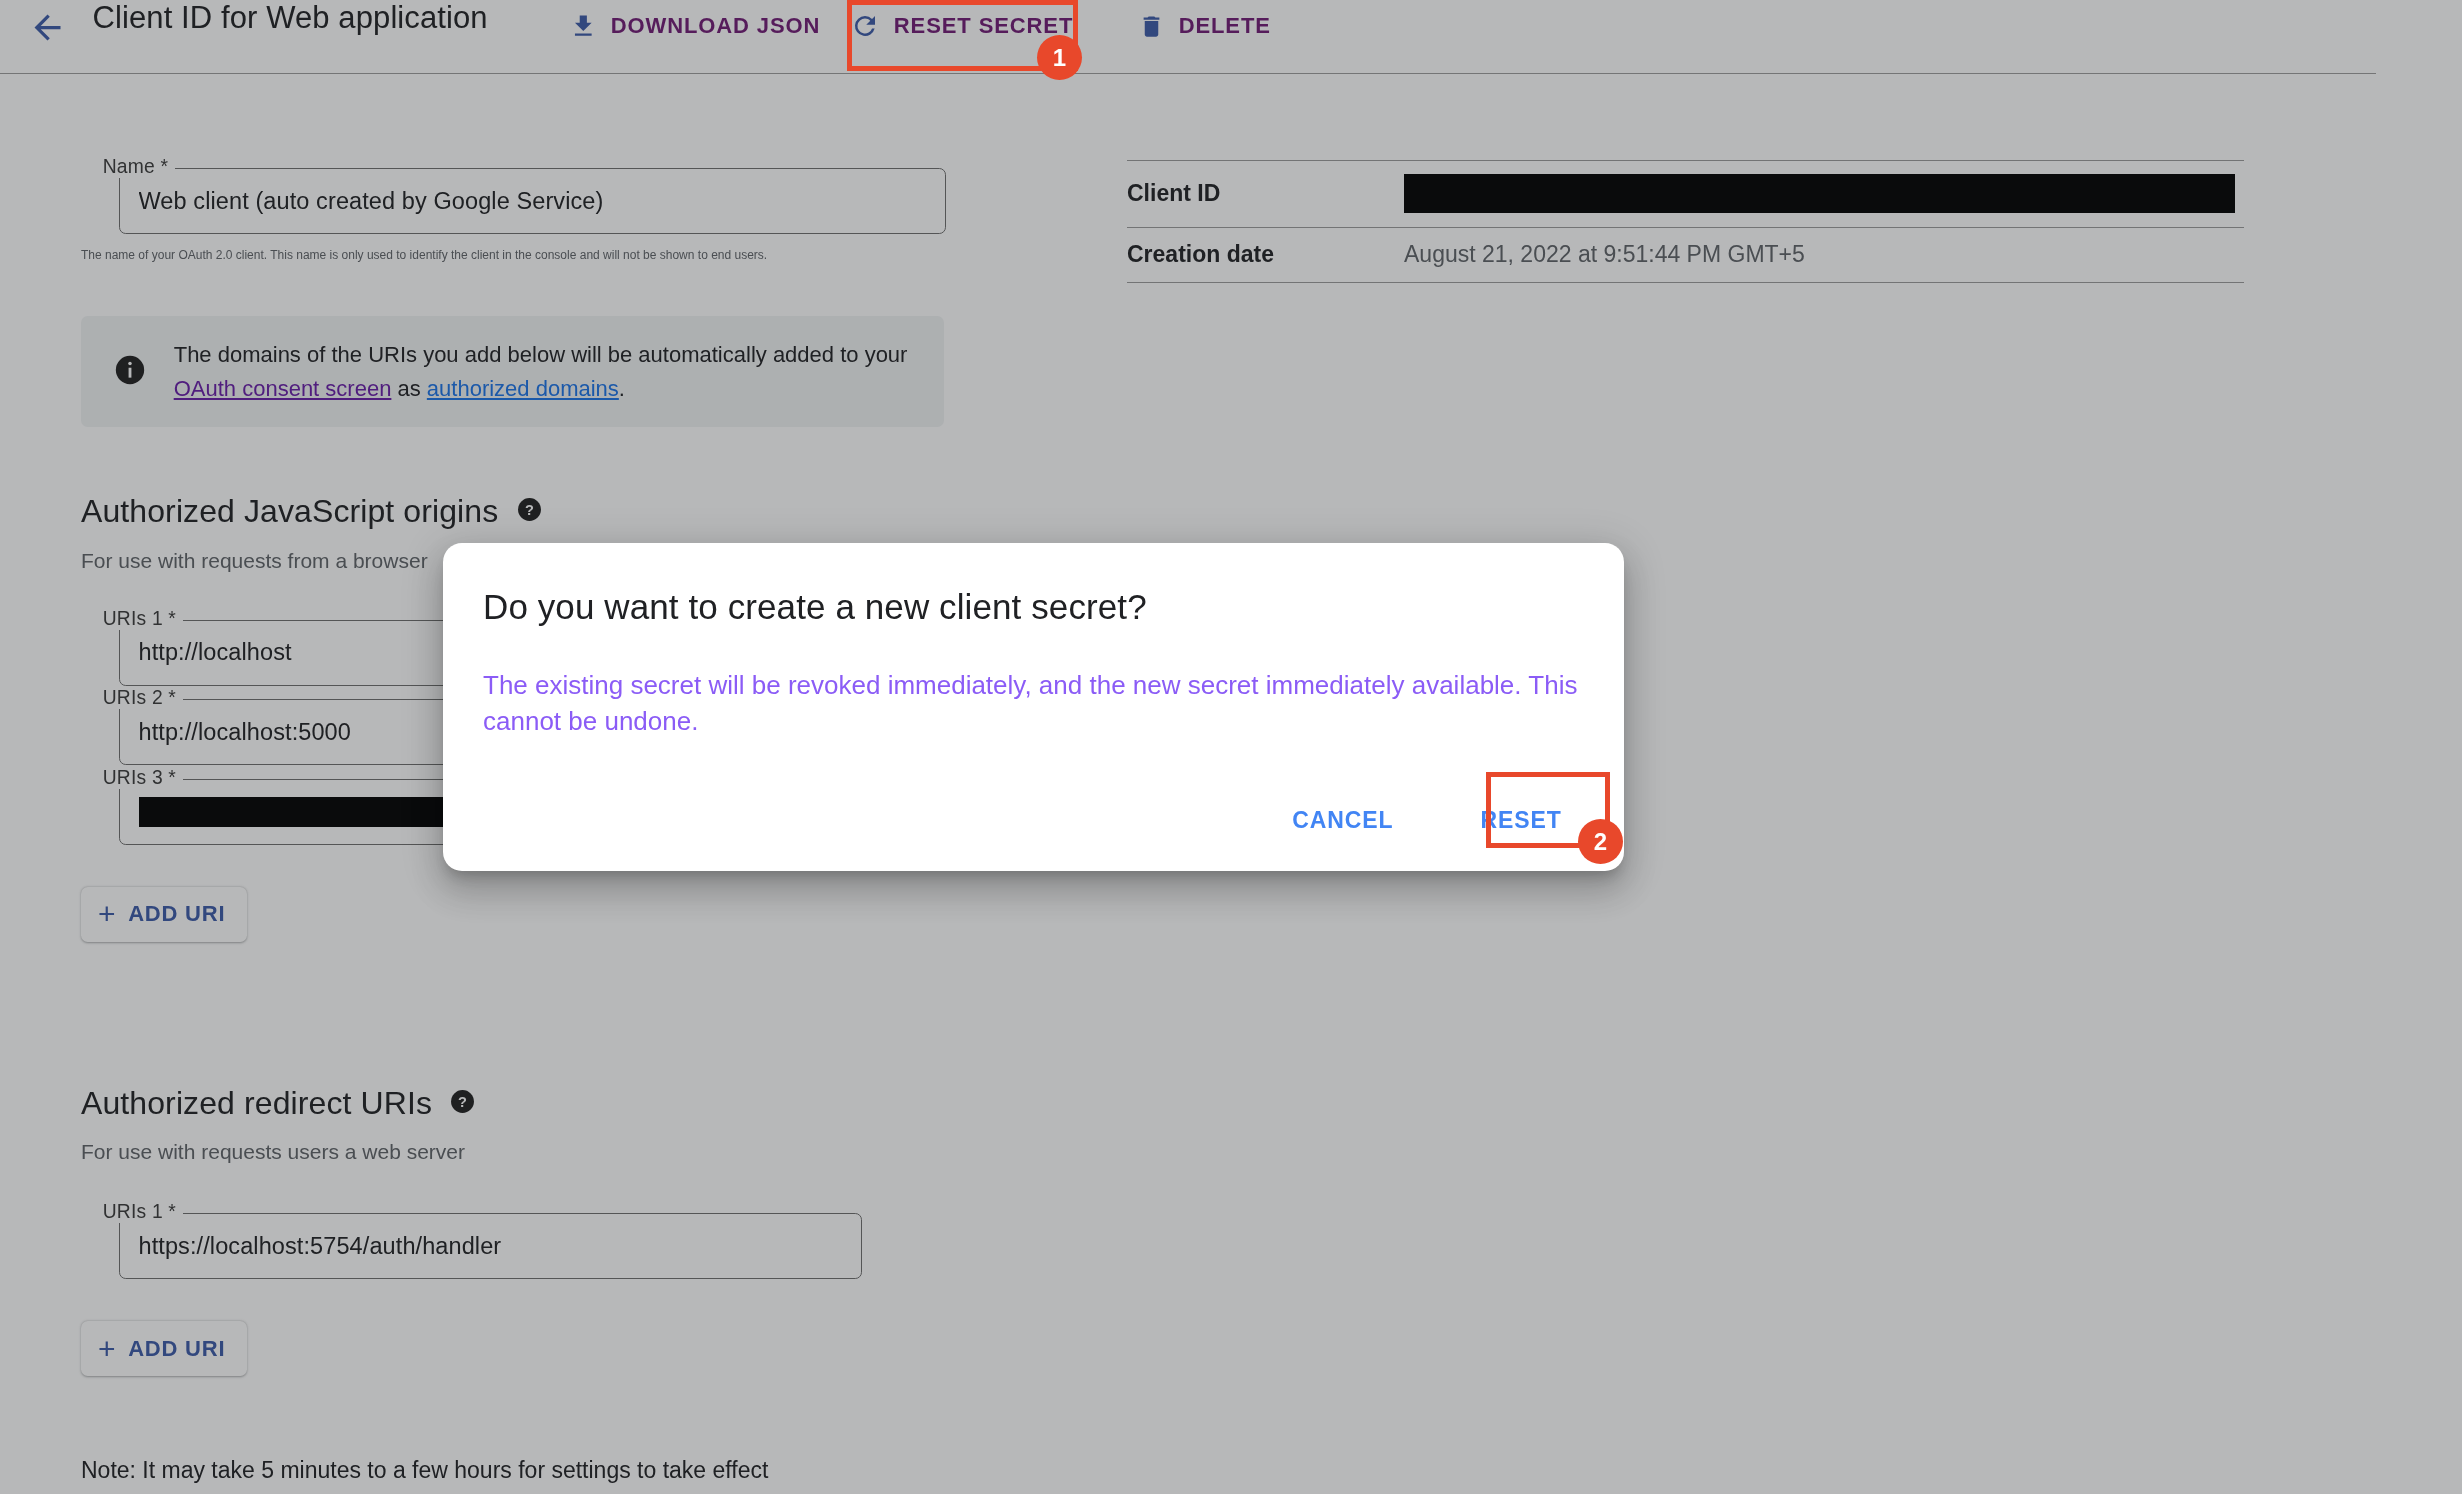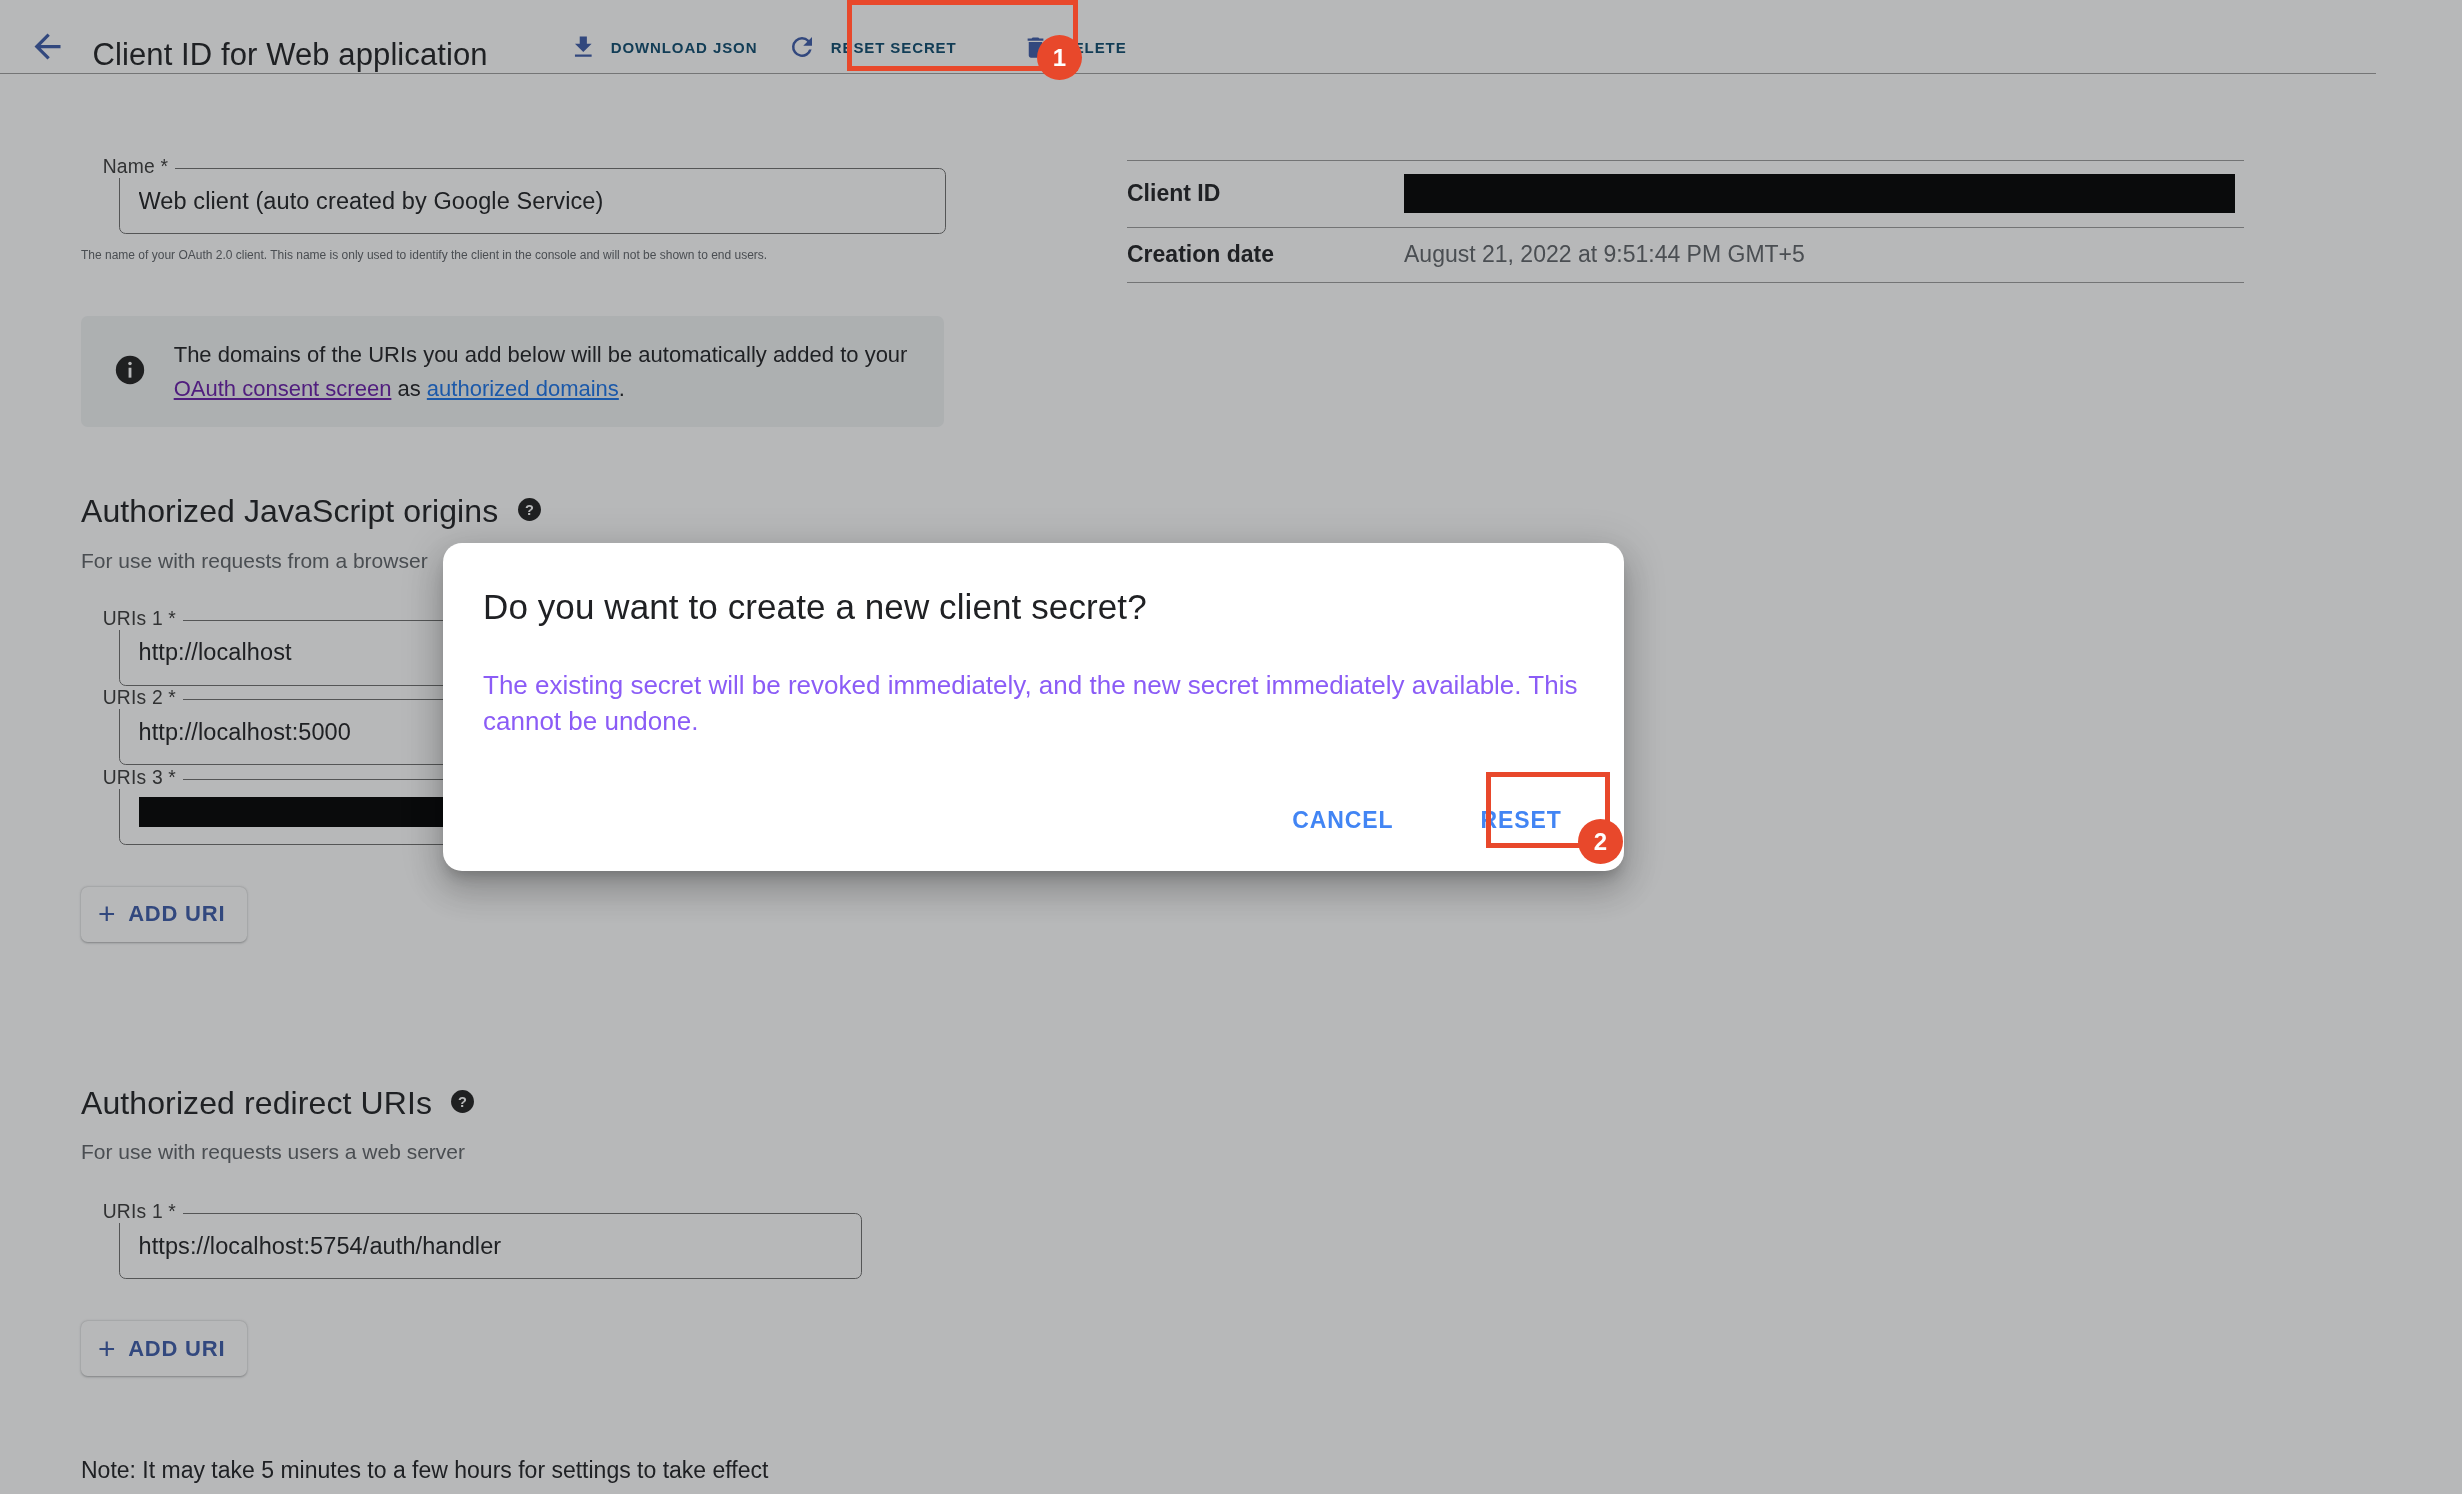--- a/index.html
+++ b/index.html
@@ -15,43 +15,43 @@
   #page {
     position: absolute; inset: 0;
     background: #ffffff;
   }
 
   
   #header {
     position: absolute; left: 0; top: 0;
     width: 2376px; height: 74px;
     border-bottom: 1.7px solid #9d9d9d;
-    display: flex; align-items: flex-end;
+    display: flex; align-items: flex-start;
     background: #ffffff;
   }
   #back-arrow {
     width: 54px; height: 54px;
     margin-left: 20px;
     display: flex; align-items: center; justify-content: center;
     cursor: pointer;
   }
   #page-title {
     margin-left: 18.5px;
     font-size: 31px;
     color: #202124;
     letter-spacing: 0.1px;
     white-space: nowrap;
   }
   .hdr-actions { display: flex; align-items: center; margin-left: 66px; }
   .hdr-btn {
     display: flex; align-items: center;
     height: 52px;
     padding: 0 15px;
-    color: #0c4a6e;
-    font-size: 15px;
+    color: #701a75;
+    font-size: 22px;
     font-weight: 600;
     letter-spacing: 0.9px;
     cursor: pointer;
     white-space: nowrap;
   }
   .hdr-btn .ic { display: flex; align-items: center; margin-right: 13.4px; }
 
   
   #content { position: absolute; left: 0; top: 74px; right: 0; bottom: 0; }
 

